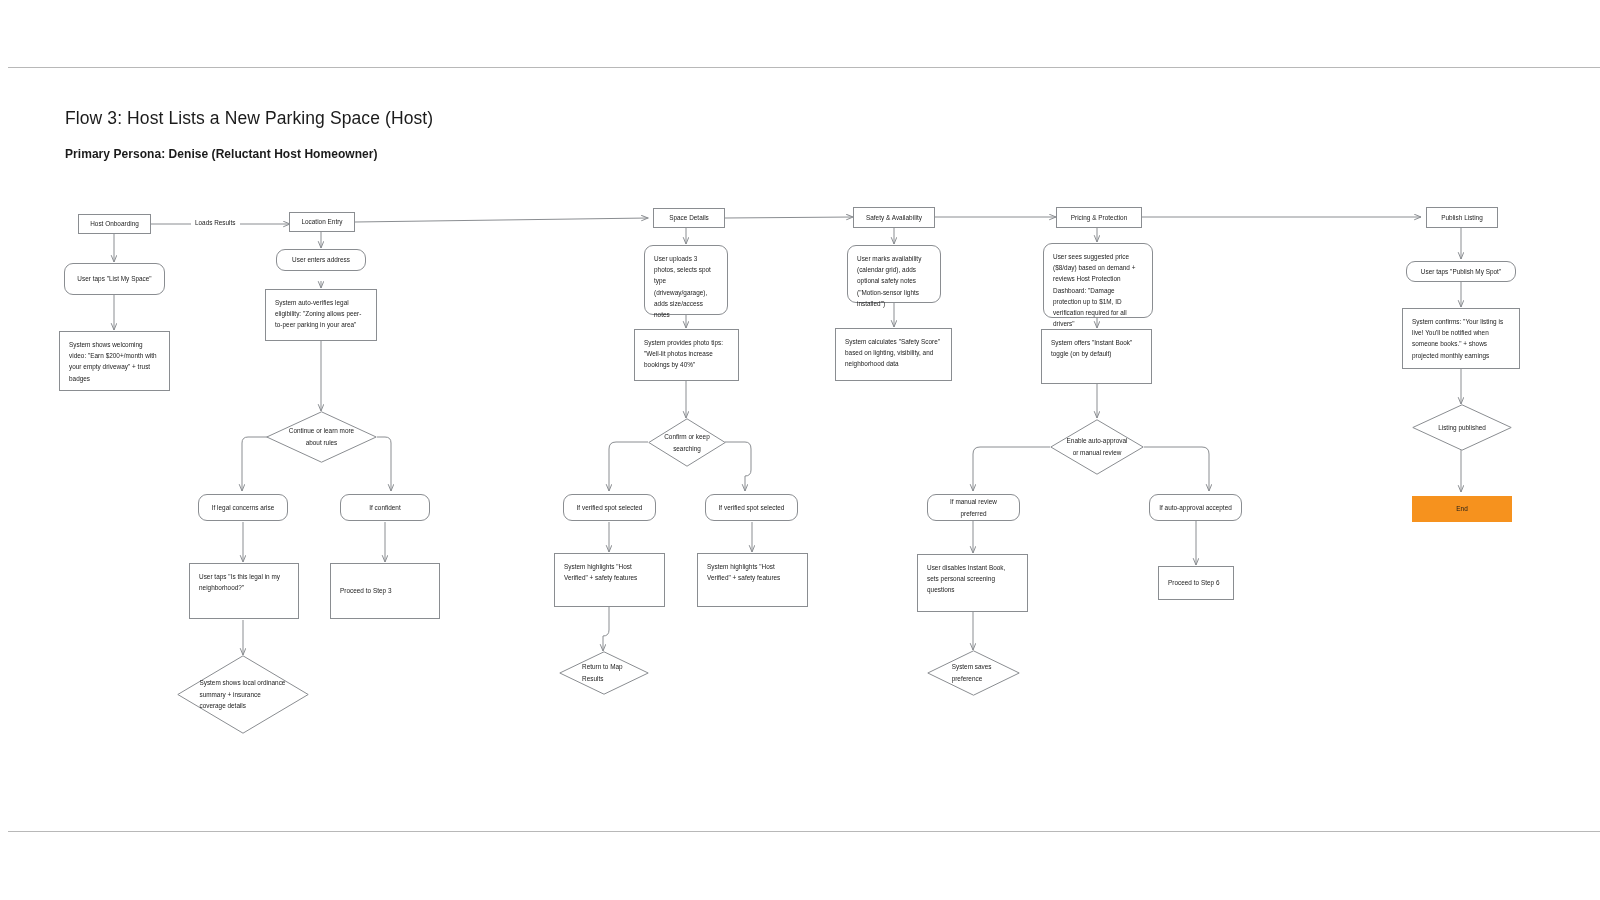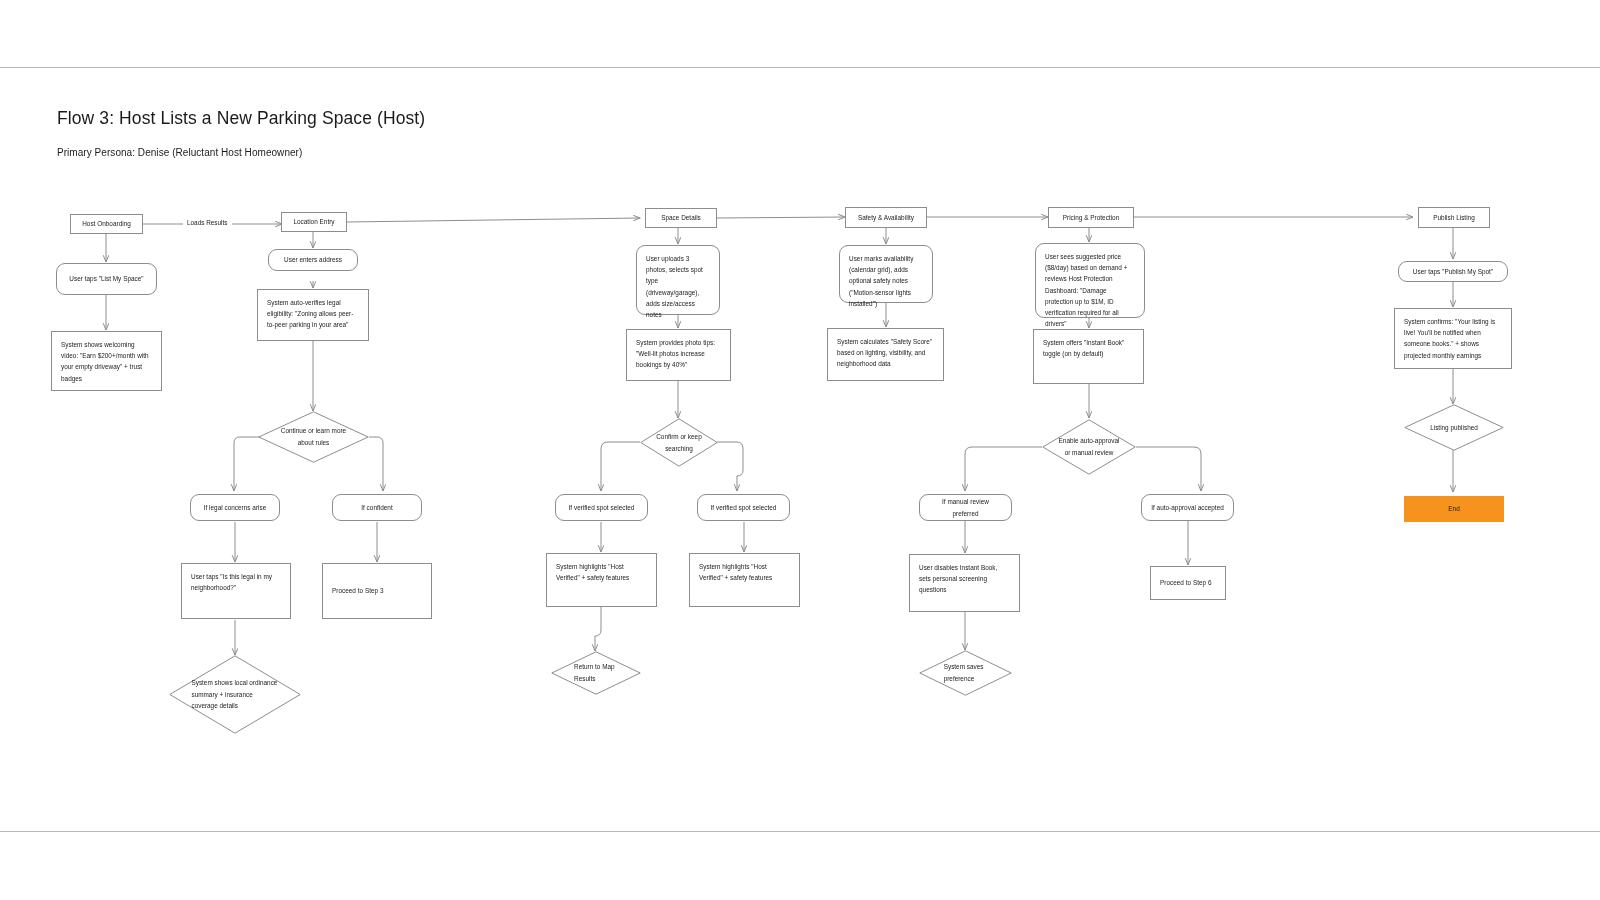--- a/index.html
+++ b/index.html
@@ -4,33 +4,33 @@
 <title>Flow 3 Diagram</title>
 <style>
   html,body{margin:0;padding:0;}
   body{
     width:1600px;height:900px;
     background:#ffffff;
     font-family:"Liberation Sans", sans-serif;
     overflow:hidden;
     position:relative;
   }
-  #canvas{position:absolute;left:0;top:0;width:1276px;height:900px;}
+  #canvas{position:absolute;left:8px;top:0;width:1276px;height:900px;}
   .divider{position:absolute;left:0;width:1600px;height:1px;background:#b8b8b8;}
   #divider-top{top:67px;}
   #divider-bottom{top:831px;}
 
   #page-title{
     position:absolute;left:57px;top:108px;
     font-size:17.5px;font-weight:400;color:#1b1b1b;
     letter-spacing:0.1px;white-space:nowrap;
   }
   #page-subtitle{
     position:absolute;left:57px;top:147px;
-    font-size:10px;font-weight:400;color:#1b1b1b;
+    font-size:12px;font-weight:700;color:#1b1b1b;
     letter-spacing:0.05px;white-space:nowrap;
   }
 
   svg#edges{position:absolute;left:0;top:0;width:1600px;height:900px;pointer-events:none;}
   svg#edges line, svg#edges path, svg#edges polyline{
     stroke:#8a8d91;stroke-width:1;fill:none;
   }
 
   .node{
     position:absolute;box-sizing:border-box;

